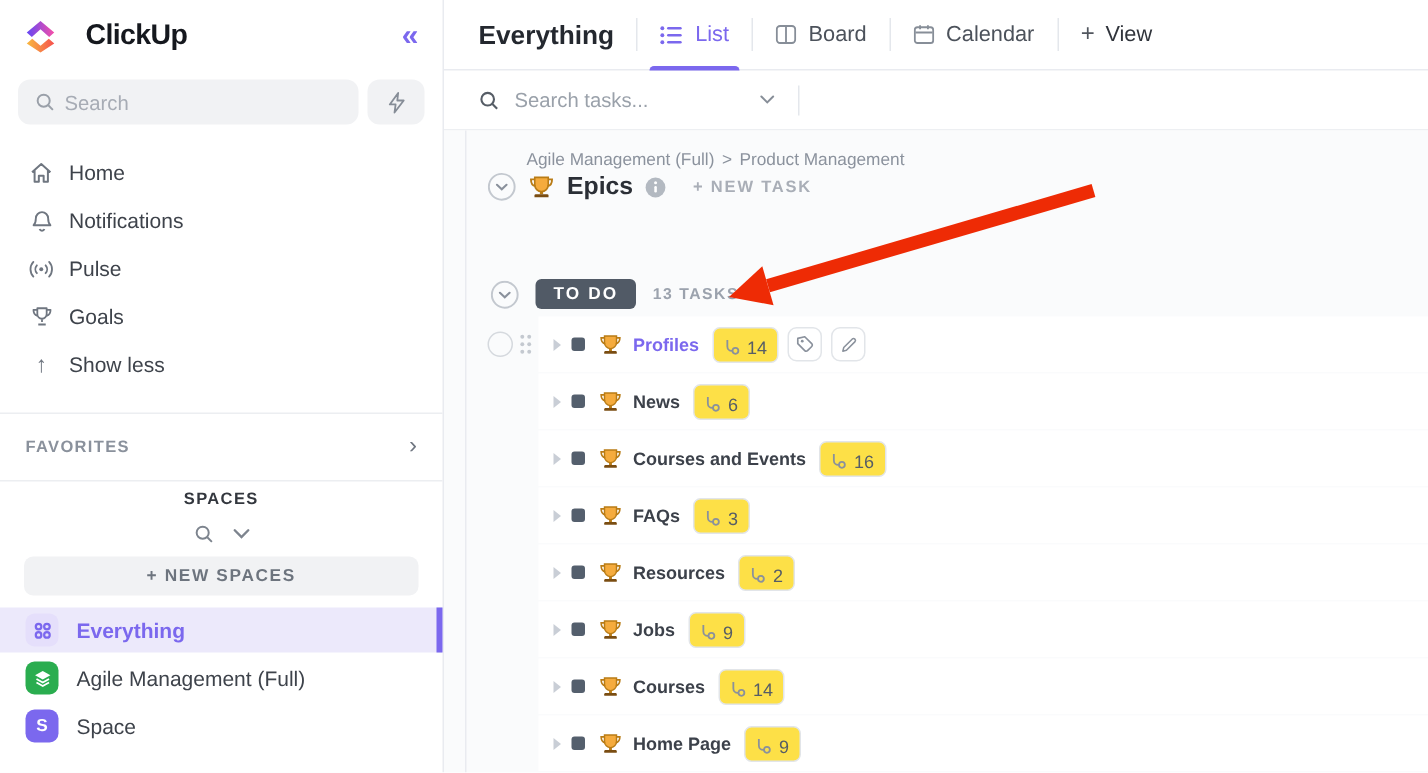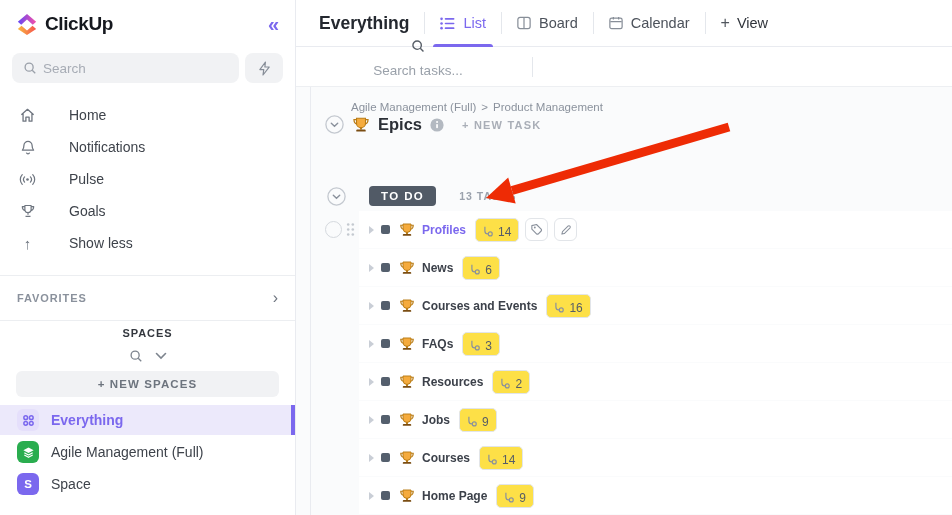--- a/index.html
+++ b/index.html
@@ -3,31 +3,31 @@
 <meta charset="utf-8">
 <style>
   * { margin:0; padding:0; box-sizing:border-box; }
   html,body { width:952px; height:515px; overflow:hidden; background:#fff;
     font-family:"Liberation Sans", sans-serif; }
   .app { display:flex; width:952px; height:515px; position:relative; }
 
   
   .sidebar { width:296px; min-width:296px; background:#fff; border-right:1px solid #e9ebf0; position:relative; }
   .sb-header { height:48px; display:flex; align-items:center; justify-content:space-between; padding:0 16px; }
-  .logo { display:flex; align-items:center; gap:7px; }
+  .logo { display:flex; align-items:center; gap:19px; }
   .logo-text { font-size:19px; font-weight:800; color:#15181e; letter-spacing:-0.4px; }
   .collapse-btn { color:#7b68ee; font-size:20px; font-weight:700; cursor:pointer; line-height:1; }
 
   .sb-search { display:flex; gap:6px; padding:5px 12px 8px; }
   .search-box { flex:1; height:30px; background:#f1f2f4; border-radius:8px; display:flex; align-items:center; gap:6px; padding:0 11px; }
   .search-box span { color:#a7acb5; font-size:13.5px; }
   .bolt-btn { width:38px; height:30px; background:#f1f2f4; border-radius:8px; display:flex; align-items:center; justify-content:center; }
 
   .sb-nav { padding-top:8px; }
-  .nav-item { height:32px; display:flex; align-items:center; gap:32px; padding:0 18px; cursor:pointer; }
+  .nav-item { height:32px; display:flex; align-items:center; gap:9px; padding:0 18px; cursor:pointer; }
   .nav-item .nav-label { font-size:14px; color:#3e434b; }
   .nav-icon { width:19px; display:flex; justify-content:center; color:#6f7680; }
   .up-glyph { font-size:15px; color:#6f7680; }
 
   .sb-section { border-top:1px solid #eceef1; }
   .sect-row { height:44px; display:flex; align-items:center; justify-content:space-between; padding:0 17px; }
   .sect-row.small { height:36px; margin-top:6px;flex-direction:column; }
   .sect-label { font-size:11px; font-weight:700; letter-spacing:0.9px; color:#8a919c; }
   .sect-label.dark { color:#33373e; }
   .chev-right { color:#6f7680; font-size:16px; }
@@ -52,35 +52,35 @@
   .main-header { height:47px; border-bottom:1px solid #e9ebf0; display:flex; align-items:center; padding:0 0 0 23px; }
   .page-title { font-size:17.5px; font-weight:700; color:#24282f; }
   .vdiv { width:1px; height:22px; background:#e4e7ec; margin:0 15px; }
   .tab { display:flex; align-items:center; gap:8px; font-size:14.5px; color:#4c525b; height:47px; position:relative; cursor:pointer; }
   .tab.active { color:#7b68ee; }
   .tab.active::after { content:""; position:absolute; left:-7px; right:-7px; bottom:0; height:3px; background:#7b68ee; border-radius:3px 3px 0 0; }
   .add-view { display:flex; align-items:center; gap:7px; font-size:14.5px; color:#30343b; cursor:pointer; }
   .add-view .plus { font-size:16px; color:#51565e; }
 
   .toolbar { height:40px; border-bottom:1px solid #edeff2; display:flex; align-items:center; padding:0 23px; }
-  .task-search { display:flex; align-items:center; gap:10px; width:198px;flex-direction:column; }
+  .task-search { display:flex; align-items:center; gap:10px; width:198px; }
   .task-search span { font-size:13.5px; color:#9aa1aa; flex:1; }
   .toolbar .vdiv { height:20px; }
 
   .content { flex:1; background:#fafbfc; position:relative; }
   .content::before { content:""; position:absolute; left:14px; top:0; bottom:0; width:1px; background:#e9ebf0; }
 
   .breadcrumb { position:absolute; left:55px; top:14px; font-size:11.5px; font-weight:500; color:#8b929d; }
   .breadcrumb .sep { margin:0 5px; }
 
   .list-header { position:absolute; left:29px; top:28px; display:flex; align-items:center; gap:8px; }
   .list-title { font-size:16.5px; font-weight:700; color:#2b2f36; margin:0 0; }
   .new-task { font-size:11px; font-weight:600; letter-spacing:1.2px; color:#a9aeb7; margin-left:10px; cursor:pointer; }
 
-  .group-header { position:absolute; left:31px; top:99px; display:flex; align-items:center; gap:23px; }
+  .group-header { position:absolute; left:31px; top:99px; display:flex; align-items:center; gap:11px; }
   .status-badge { background:#515a66; color:#fff; font-size:11.5px; font-weight:700; letter-spacing:1.4px;
     padding:4px 12px 4px; border-radius:4px; }
   .group-count { font-size:10.5px; font-weight:700; letter-spacing:1px; color:#9ba2ad; }
 
   .rows { position:absolute; left:63px; right:0; top:124px; }
   .task-row { height:37px; background:#fff; margin-bottom:1px; display:flex; align-items:center; padding-left:7px; position:relative; }
   .caret { width:0; height:0; border-left:5.5px solid #c9ced6; border-top:4.5px solid transparent; border-bottom:4.5px solid transparent; margin:0 7px 0 3px; cursor:pointer; }
   .status-square { width:9px; height:9px; border-radius:2px; background:#545f6d; margin-right:9px; cursor:pointer; }
   .row-trophy { margin-right:7px; display:flex; }
   .task-name { font-size:12px; color:#3c414a; font-weight:700; margin-right:9px; cursor:pointer; }

